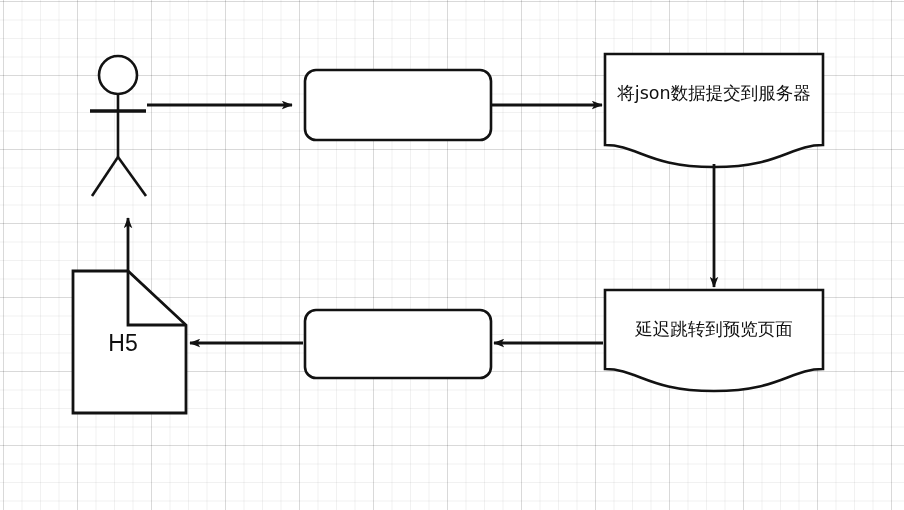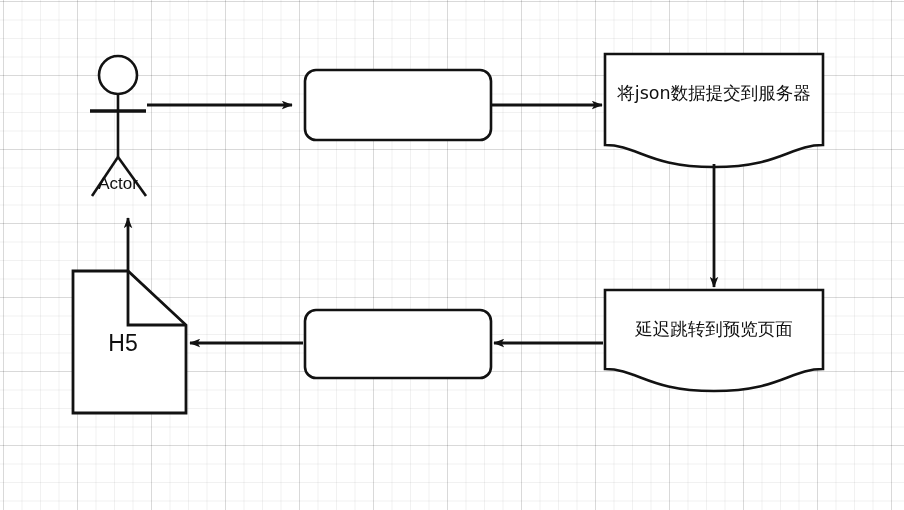--- a/index.html
+++ b/index.html
@@ -114,21 +114,20 @@
       <path d="M73,271 L128,271 L186,325 L186,413 L73,413 Z" fill="#ffffff" stroke="#121212" stroke-width="2.8"></path>
       <path d="M128,271 L128,325 L186,325" fill="none" stroke="#121212" stroke-width="2.8"></path>
 
       <g>
         <line x1="128" y1="271" x2="128" y2="218" stroke-width="2.8" marker-end="url(#arrowhead)"></line>
       </g>
 
     </g>
   </svg>
 
-  <div class="node-label lbl-sm" style="left:68px; top:170px; width:100px; height:28px;">Actor</div>
 
 
   <div class="node-label lbl-cn" style="left:612px; top:56px; width:204px; height:76px;">将json数据提交到服务器</div>
 
   <div class="node-label lbl-cn" style="left:606px; top:294px; width:216px; height:72px;">延迟跳转到预览页面</div>
 
 
   <div class="node-label lbl-en" style="left:73px; top:328px; width:100px; height:30px;">H5</div>
 
 </div>

